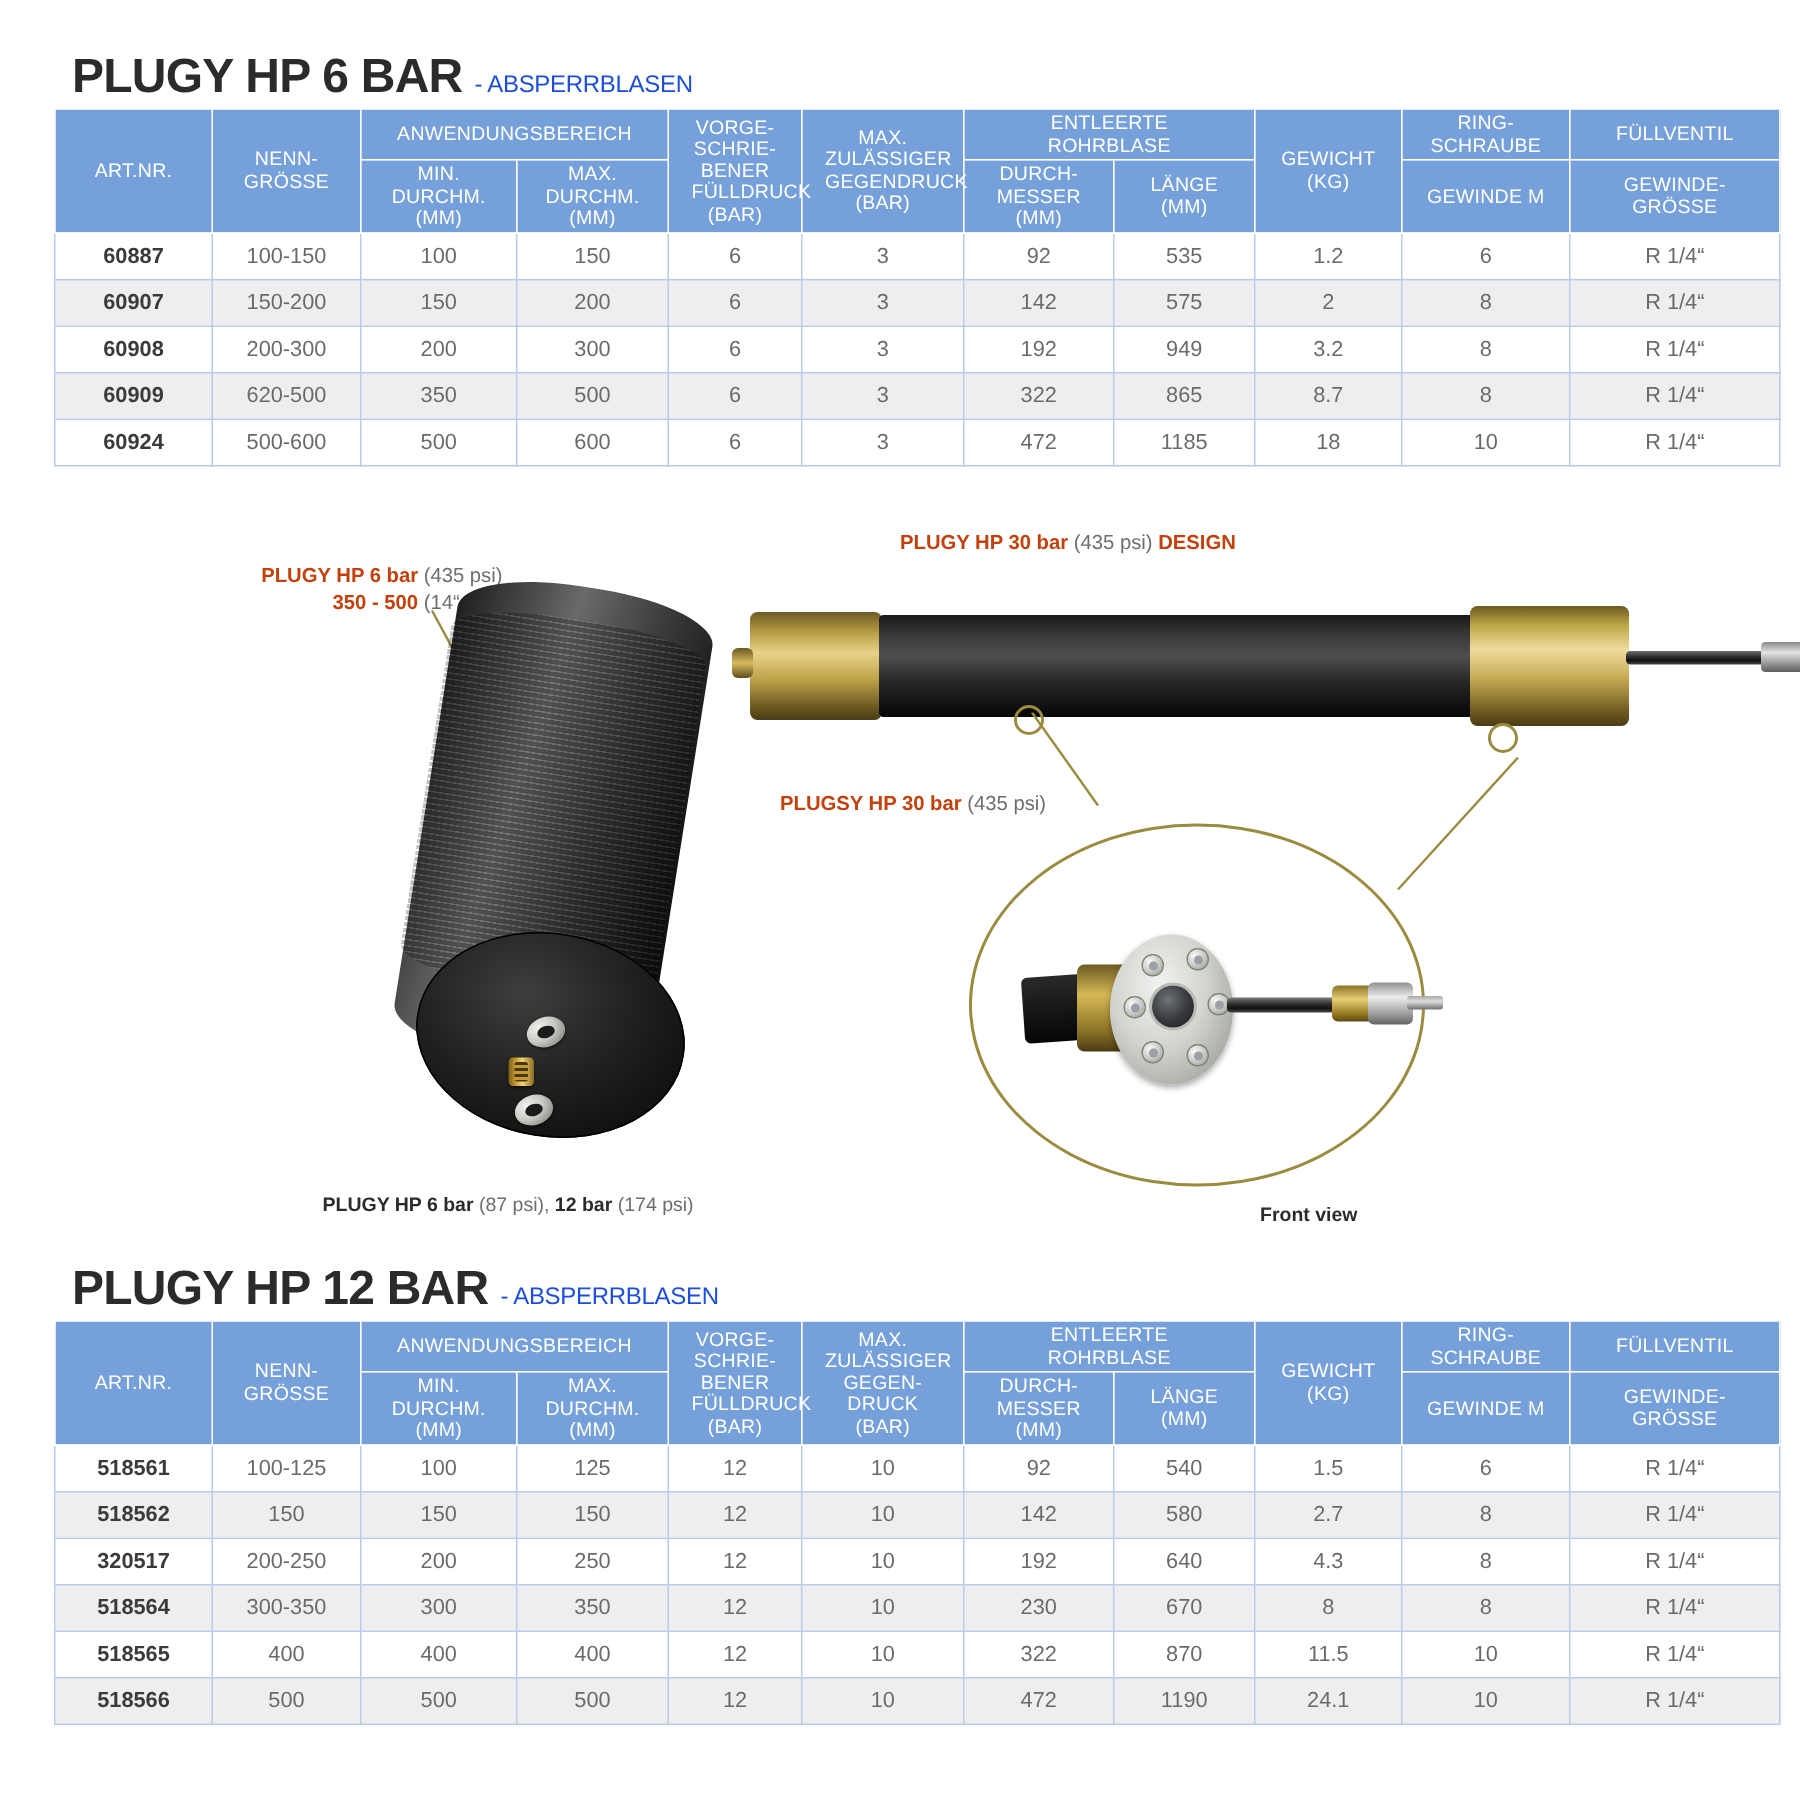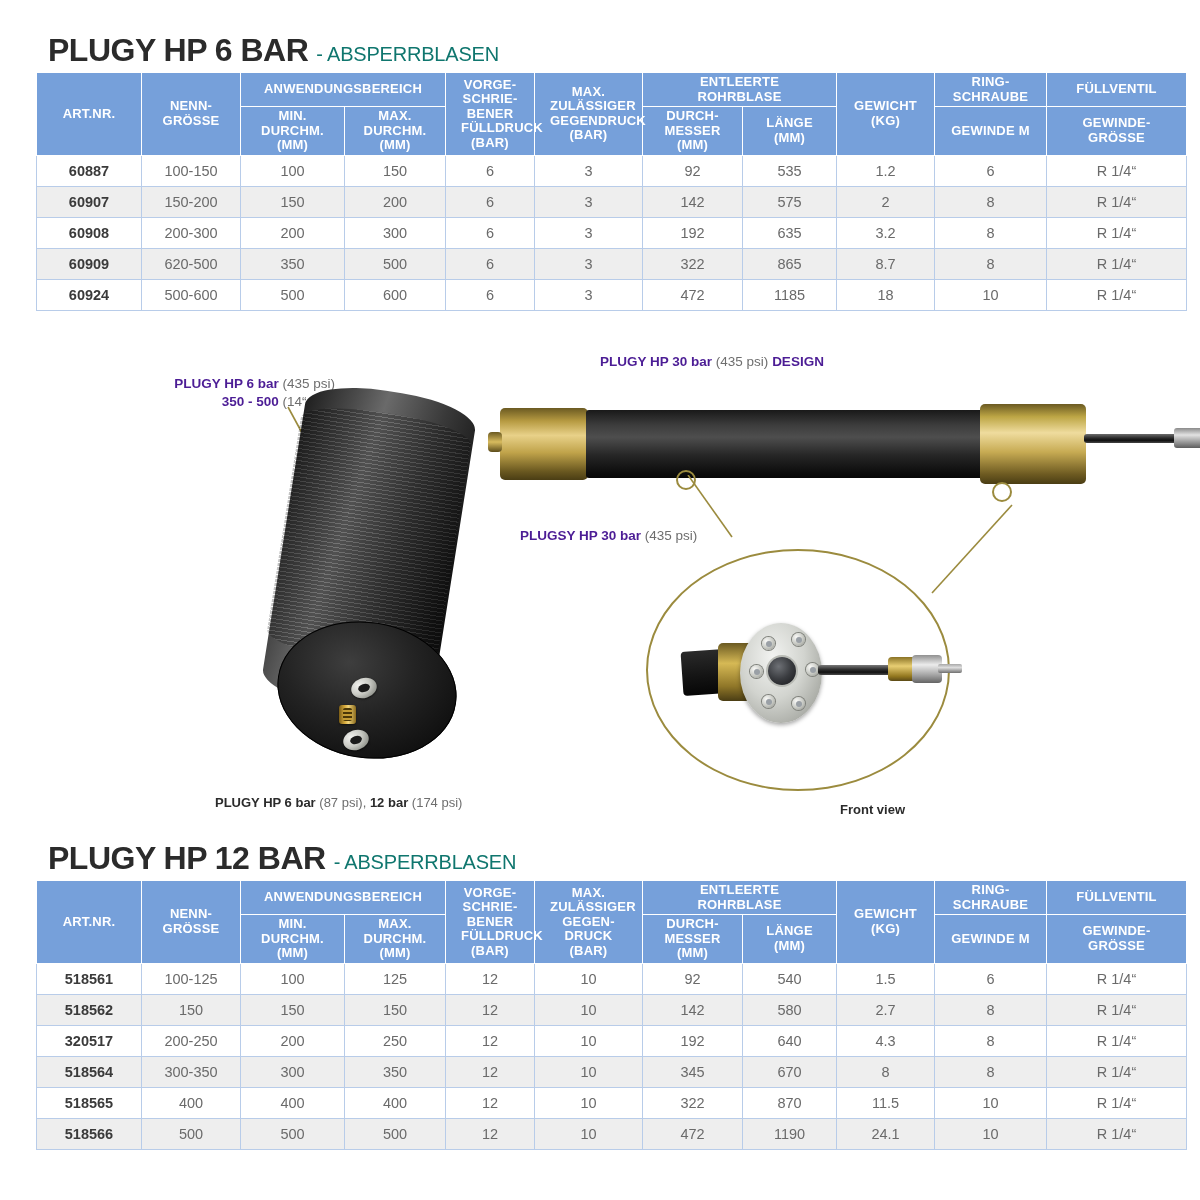--- a/index.html
+++ b/index.html
@@ -21,40 +21,40 @@
   }
   .title-main{
     font-size:32px;
     font-weight:bold;
     letter-spacing:-0.5px;
     color:#2b2b2b;
     display:inline-block;
     vertical-align:baseline;
   }
   .title-sub{
-    font-size:20px;
+    font-size:16px;
     font-weight:normal;
-    color:#0f766e;
+    color:#1d4ed8;
     display:inline-block;
     vertical-align:baseline;
     margin-left:8px;
     letter-spacing:-0.2px;
   }
 
   
   table.spec{
     position:absolute;
     border-collapse:collapse;
     table-layout:fixed;
     font-size:13px;
   }
   table.spec th{
     background:#76a0da;
     color:#ffffff;
-    font-weight:bold;
+    font-weight:normal;
     text-align:center;
     vertical-align:middle;
     border:1px solid #ffffff;
     line-height:1.12;
     letter-spacing:0.2px;
     padding:2px 15px;
   }
   table.spec td{
     text-align:center;
     vertical-align:middle;
@@ -79,21 +79,21 @@
   
   .figure-area{position:absolute;left:0;top:345px;width:1200px;height:490px;}
 
   .fig-label{
     position:absolute;
     font-size:13.5px;
     color:#3a3a3a;
     white-space:nowrap;
     line-height:1.35;
   }
-  .fig-label b{font-weight:bold;color:#4c1d95;}
+  .fig-label b{font-weight:bold;color:#c2410c;}
   .fig-label .muted{color:#6e6e6e;font-weight:normal;}
 
   
   .leader{position:absolute;stroke:#9b8b3e;fill:none;}
 
   
   .plug-wrap{position:absolute;left:255px;top:45px;width:225px;height:390px;}
   .plug-body{
     position:absolute;left:28px;top:0;width:172px;height:320px;
     background:
@@ -304,21 +304,21 @@
           <td>R 1/4“</td>
         </tr>
         <tr>
           <td class="artnr">60908</td>
           <td>200-300</td>
           <td>200</td>
           <td>300</td>
           <td>6</td>
           <td>3</td>
           <td>192</td>
-          <td>635</td>
+          <td>949</td>
           <td>3.2</td>
           <td>8</td>
           <td>R 1/4“</td>
         </tr>
         <tr>
           <td class="artnr">60909</td>
           <td>620-500</td>
           <td>350</td>
           <td>500</td>
           <td>6</td>
@@ -507,21 +507,21 @@
           <td>8</td>
           <td>R 1/4“</td>
         </tr>
         <tr>
           <td class="artnr">518564</td>
           <td>300-350</td>
           <td>300</td>
           <td>350</td>
           <td>12</td>
           <td>10</td>
-          <td>345</td>
+          <td>230</td>
           <td>670</td>
           <td>8</td>
           <td>8</td>
           <td>R 1/4“</td>
         </tr>
         <tr>
           <td class="artnr">518565</td>
           <td>400</td>
           <td>400</td>
           <td>400</td>

